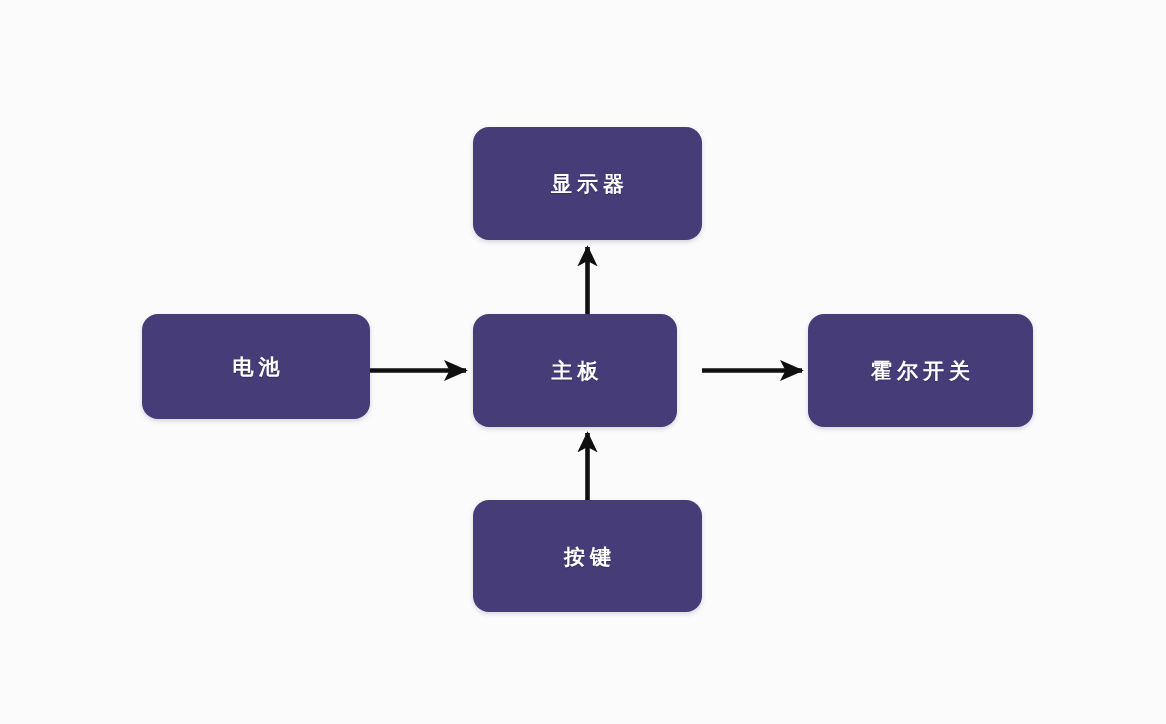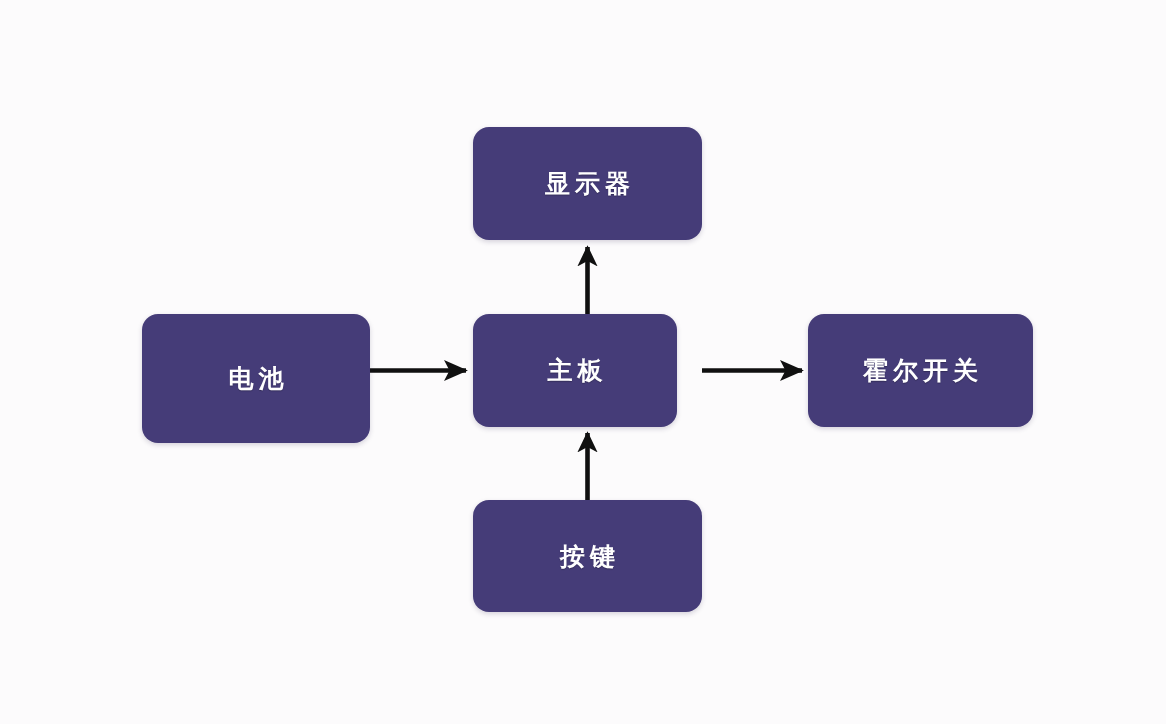--- a/index.html
+++ b/index.html
@@ -38,31 +38,31 @@
     display: flex;
     align-items: center;
     justify-content: center;
     box-shadow: 0 2px 5px rgba(40, 30, 70, 0.18);
   }
 
   .node-label {
     color: #ffffff;
     font-family: "DejaVu Serif", "Liberation Serif", serif;
     font-weight: 700;
-    font-size: 25px;
+    font-size: 21px;
     letter-spacing: 5px;
     text-indent: 5px;
     line-height: 1;
     white-space: nowrap;
     text-shadow: 0 1px 1px rgba(0,0,0,0.25);
   }
 
   
   #node-display  { left: 473px; top: 127px; width: 229px; height: 113px; }
-  #node-battery  { left: 142px; top: 314px; width: 228px; height: 129px; text-align: right; }
+  #node-battery  { left: 142px; top: 314px; width: 228px; height: 105px; text-align: right; }
   #node-mainboard{ left: 473px; top: 314px; width: 204px; height: 113px; }
   #node-hall     { left: 808px; top: 314px; width: 225px; height: 113px; }
   #node-button   { left: 473px; top: 500px; width: 229px; height: 112px; }
 </style>
 </head>
 <body>
 
 <div id="canvas">
 
   <svg id="edge-layer" viewBox="0 0 1166 724" width="1166" height="724" xmlns="http://www.w3.org/2000/svg">

